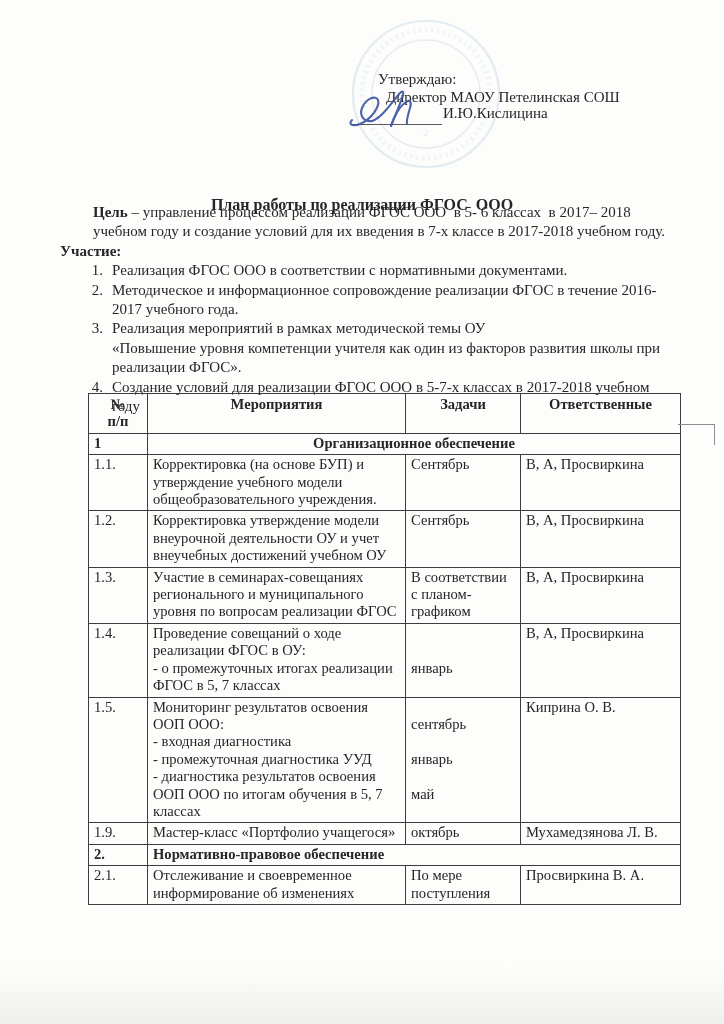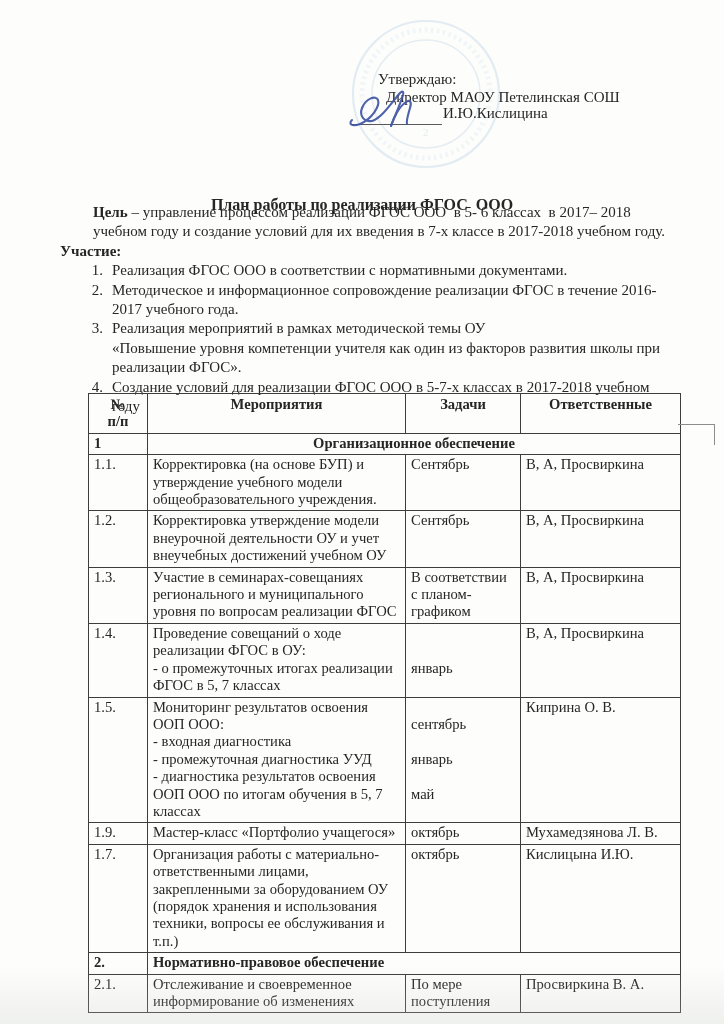--- a/index.html
+++ b/index.html
@@ -208,31 +208,20 @@
 май</td>
           <td>Киприна О. В.</td>
         </tr>
         <tr>
           <td class="num-cell">1.9.</td>
           <td>Мастер-класс «Портфолио учащегося»</td>
           <td>октябрь</td>
           <td>Мухамедзянова Л. В.</td>
         </tr>
         <tr>
-          <td class="num-cell">1.7.</td>
-          <td>Организация работы с материально-
-ответственными лицами,
-закрепленными за оборудованием ОУ
-(порядок хранения и использования
-техники, вопросы ее обслуживания и
-т.п.)</td>
-          <td>октябрь</td>
-          <td>Кислицына И.Ю.</td>
-        </tr>
-        <tr>
           <td class="sec-num-left">2.</td>
           <td colspan="3" class="sec-title">Нормативно-правовое обеспечение</td>
         </tr>
         <tr>
           <td class="num-cell">2.1.</td>
           <td>Отслеживание и своевременное
 информирование об изменениях</td>
           <td>По мере
 поступления</td>
           <td>Просвиркина В. А.</td>

